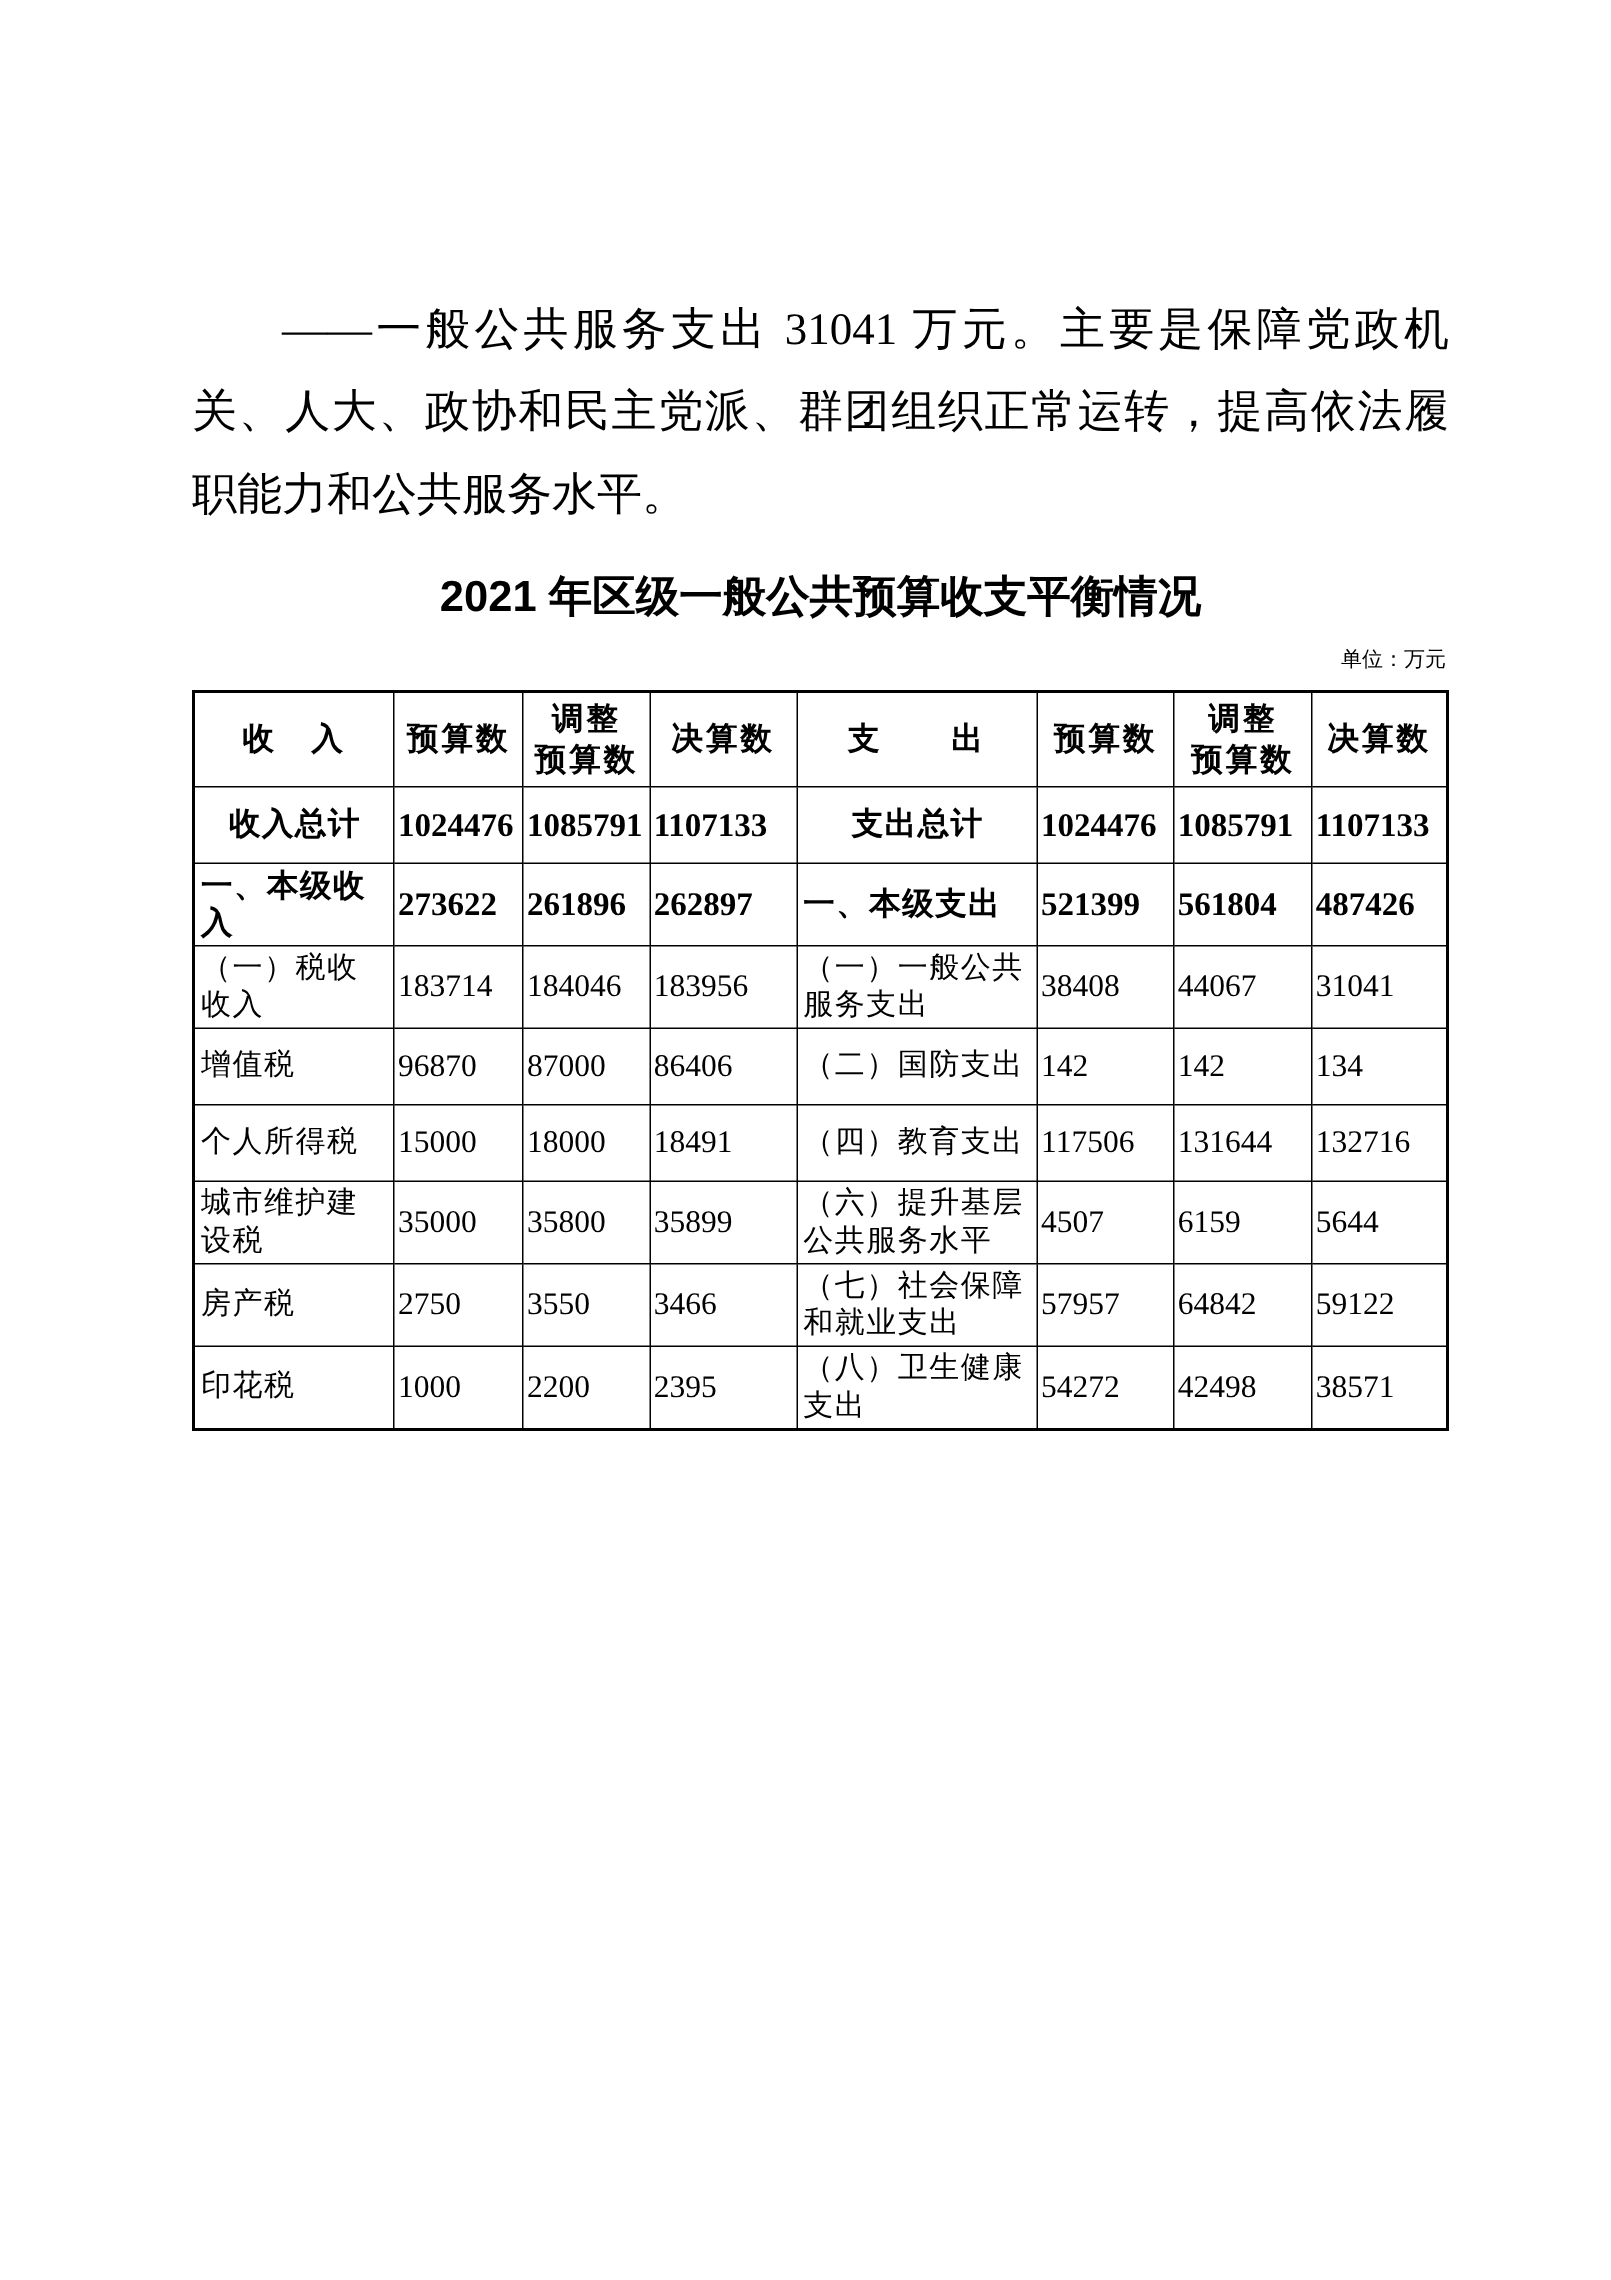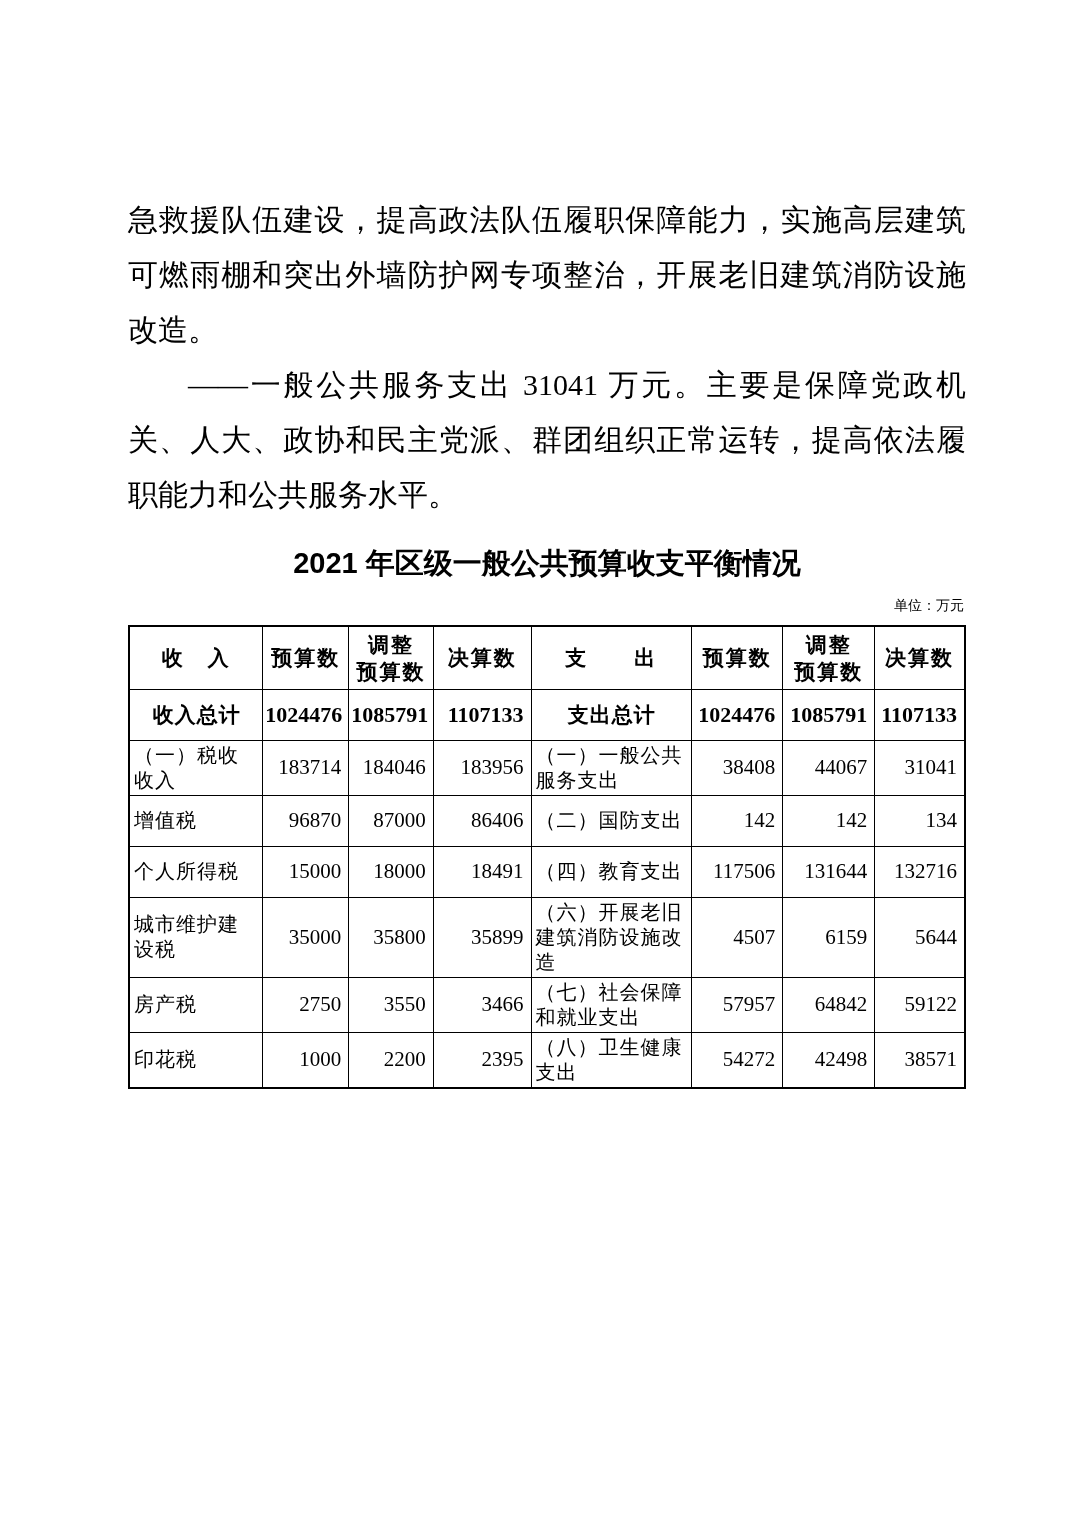--- a/index.html
+++ b/index.html
@@ -64,39 +64,37 @@
   }
   table.budget td { height: 51px; }
   td.label {
     text-align: left;
     font-size: 20px;
     line-height: 25px;
     padding: 2px 3px 2px 4px;
     letter-spacing: 1px;
   }
   td.num {
-    text-align: right;
     font-size: 21px;
     padding: 2px 7px 2px 2px;
   }
   tr.bold-row td.label {
     font-family: "Liberation Sans", "DejaVu Sans", sans-serif;
     font-weight: bold;
     font-size: 21px;
   }
   tr.bold-row td.num { font-weight: bold; font-size: 22px; }
   tr.center-label td.label { text-align: center; }
 </style>
 </head>
 <body>
 
 <div class="page">
   <div class="content">
 
-    <p class="para">急救援队伍建设，提高政法队伍履职保障能力，实施高层建筑可燃雨棚和突出外墙防护网专项整治，开展老旧建筑消防设施改造。</p>
     <p class="para indent">——一般公共服务支出 31041 万元。主要是保障党政机关、人大、政协和民主党派、群团组织正常运转，提高依法履职能力和公共服务水平。</p>
 
     <h2 class="table-title">2021 年区级一般公共预算收支平衡情况</h2>
 
     <div class="unit-label">单位：万元</div>
 
     <table class="budget">
       <colgroup>
         <col style="width:16.0%">
         <col style="width:10.3%">
@@ -125,20 +123,30 @@
           <tr class="bold-row center-label">
             <td class="label">收入总计</td>
             <td class="num">1024476</td>
             <td class="num">1085791</td>
             <td class="num">1107133</td>
             <td class="label">支出总计</td>
             <td class="num">1024476</td>
             <td class="num">1085791</td>
             <td class="num">1107133</td>
           </tr>
+          <tr class="bold-row">
+            <td class="label">一、本级收入</td>
+            <td class="num">273622</td>
+            <td class="num">261896</td>
+            <td class="num">262897</td>
+            <td class="label">一、本级支出</td>
+            <td class="num">521399</td>
+            <td class="num">561804</td>
+            <td class="num">487426</td>
+          </tr>
           <tr>
             <td class="label">（一）税收收入</td>
             <td class="num">183714</td>
             <td class="num">184046</td>
             <td class="num">183956</td>
             <td class="label">（一）一般公共服务支出</td>
             <td class="num">38408</td>
             <td class="num">44067</td>
             <td class="num">31041</td>
           </tr>
@@ -160,21 +168,21 @@
             <td class="label">（四）教育支出</td>
             <td class="num">117506</td>
             <td class="num">131644</td>
             <td class="num">132716</td>
           </tr>
           <tr>
             <td class="label">城市维护建设税</td>
             <td class="num">35000</td>
             <td class="num">35800</td>
             <td class="num">35899</td>
-            <td class="label">（六）开展老旧建筑消防设施改造</td>
+            <td class="label">（六）提升基层公共服务水平</td>
             <td class="num">4507</td>
             <td class="num">6159</td>
             <td class="num">5644</td>
           </tr>
           <tr>
             <td class="label">房产税</td>
             <td class="num">2750</td>
             <td class="num">3550</td>
             <td class="num">3466</td>
             <td class="label">（七）社会保障和就业支出</td>

